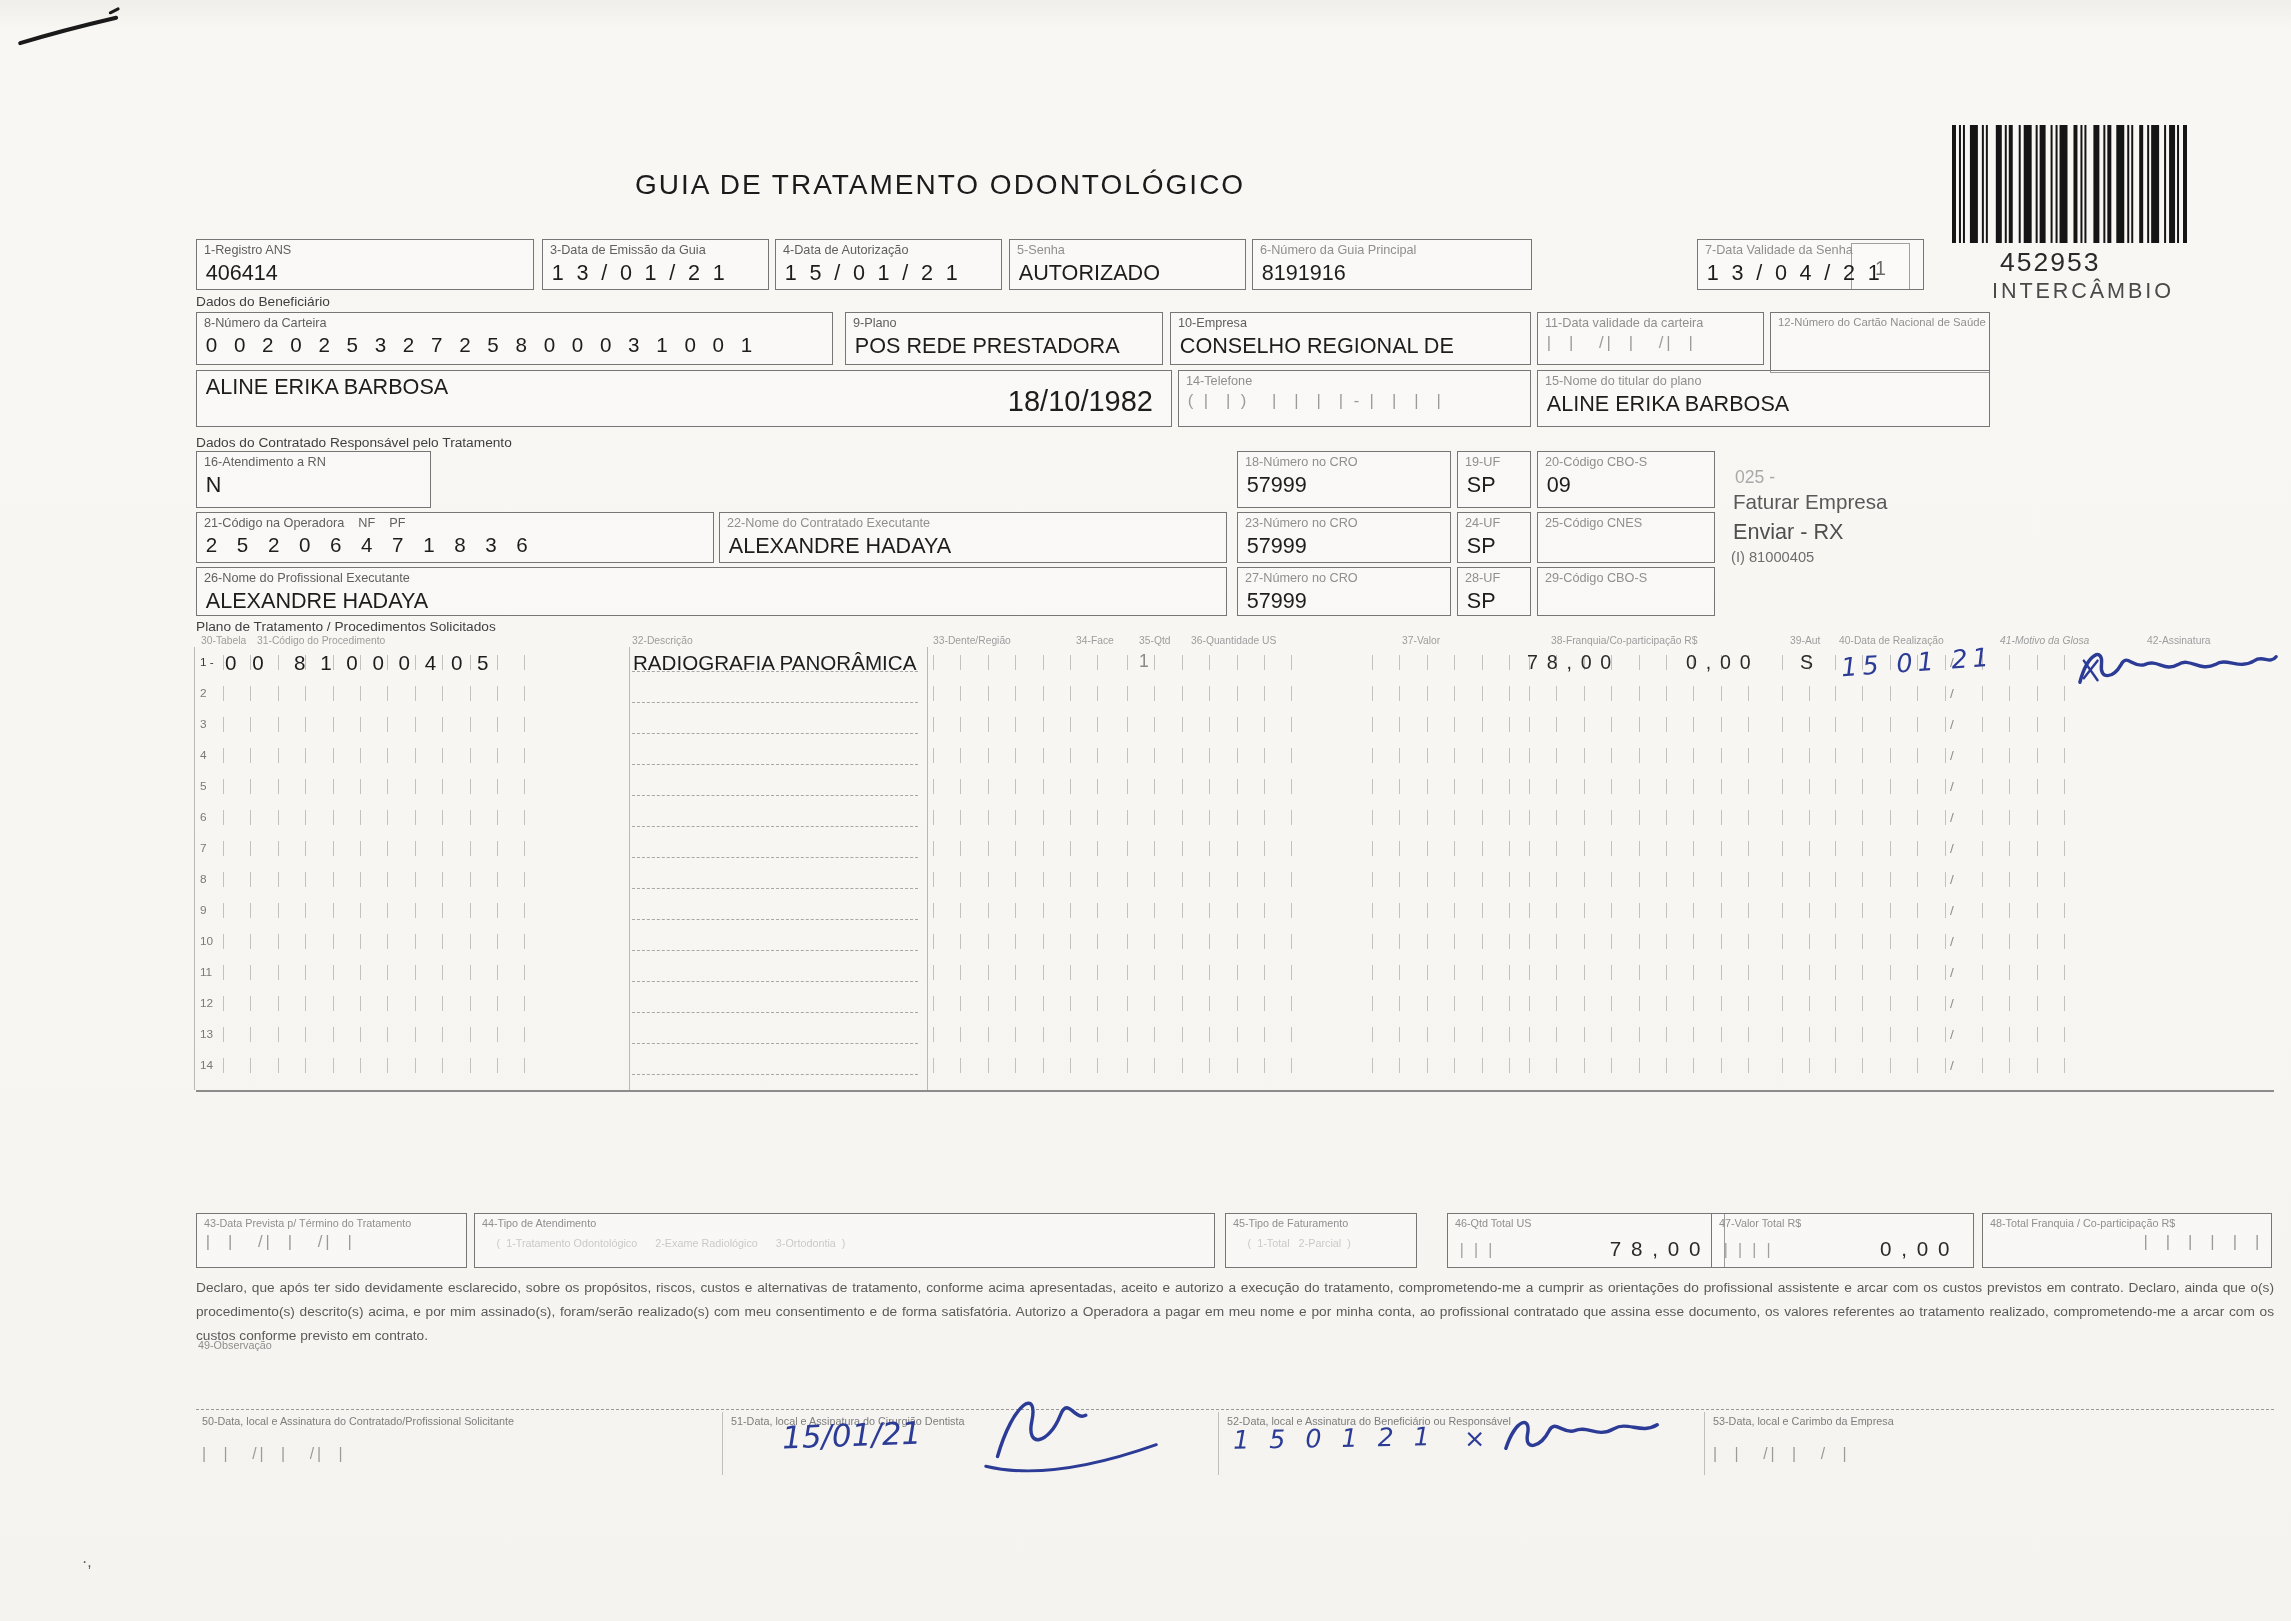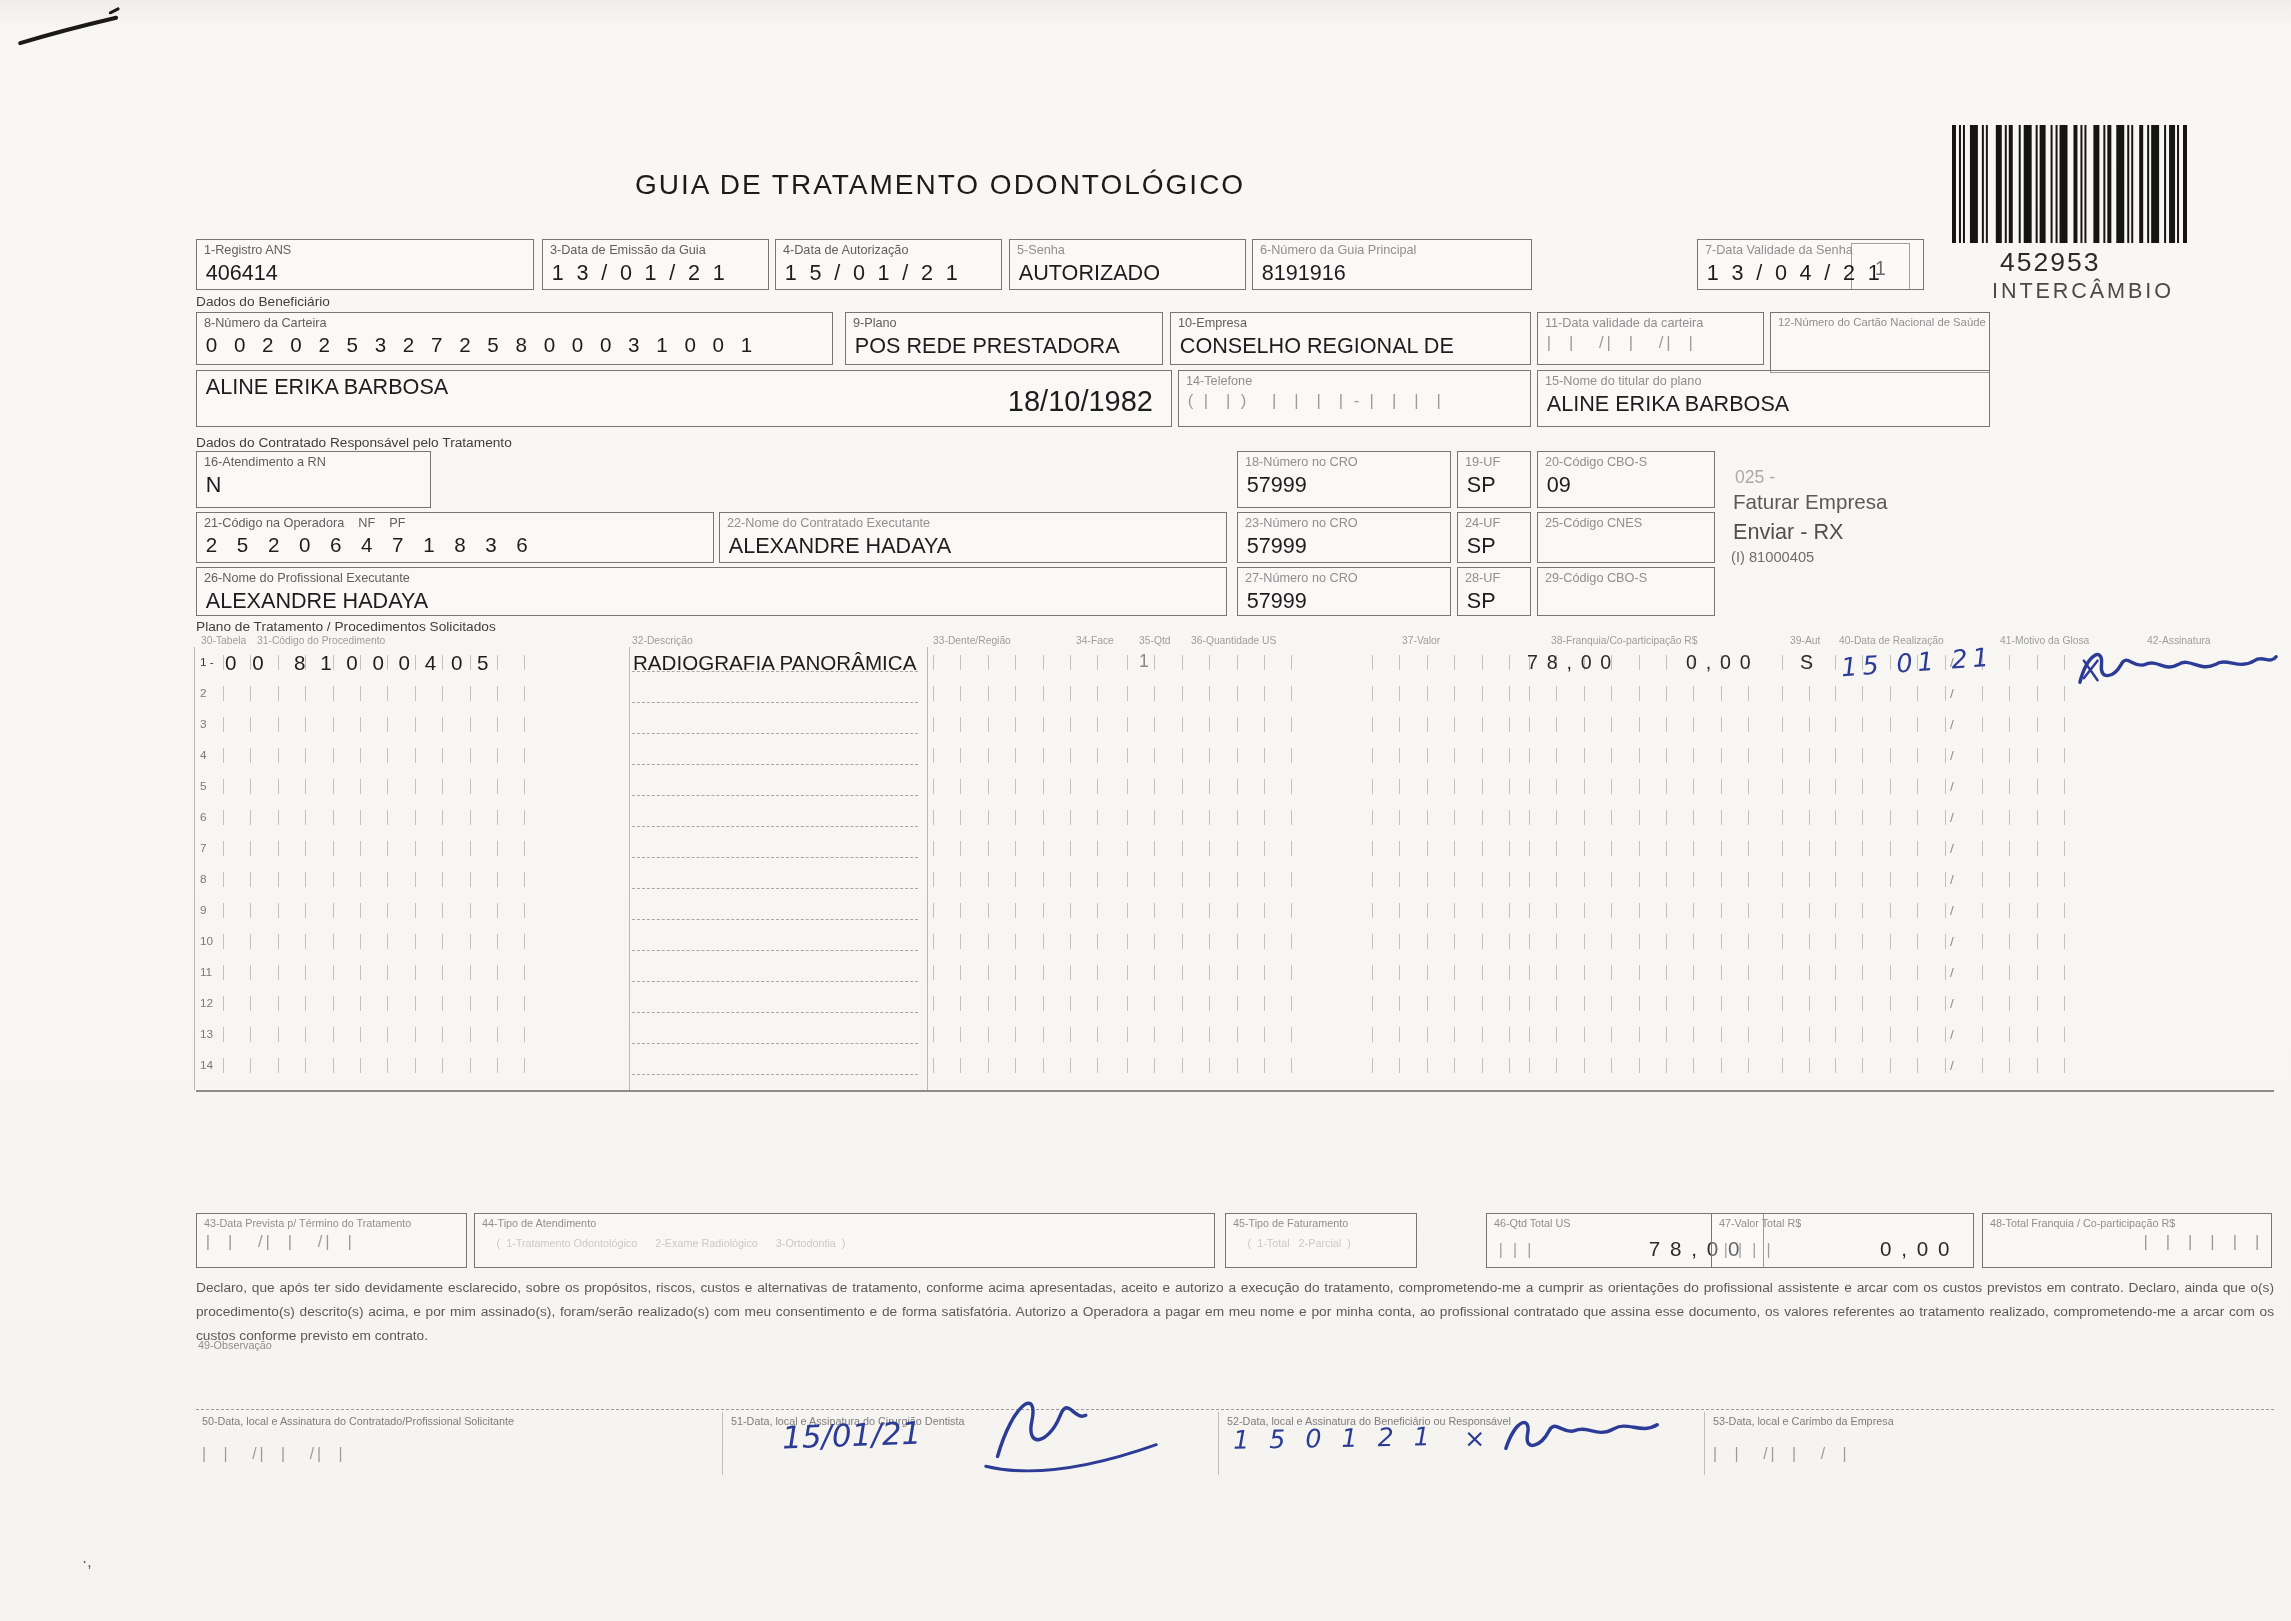--- a/index.html
+++ b/index.html
@@ -245,21 +245,21 @@
   <span class="thead" style="left:257px;top:635px;">31-Código do Procedimento</span>
   <span class="thead" style="left:632px;top:635px;">32-Descrição</span>
   <span class="thead" style="left:933px;top:635px;">33-Dente/Região</span>
   <span class="thead" style="left:1076px;top:635px;">34-Face</span>
   <span class="thead" style="left:1139px;top:635px;">35-Qtd</span>
   <span class="thead" style="left:1191px;top:635px;">36-Quantidade US</span>
   <span class="thead" style="left:1402px;top:635px;">37-Valor</span>
   <span class="thead" style="left:1551px;top:635px;">38-Franquia/Co-participação R$</span>
   <span class="thead" style="left:1790px;top:635px;">39-Aut</span>
   <span class="thead" style="left:1839px;top:635px;">40-Data de Realização</span>
-  <span class="thead" style="left:2000px;top:635px;">41-Motivo da Glosa</span>
+  <span class="thead" style="left:2000px;top:635px;font-style:italic;">41-Motivo da Glosa</span>
   <span class="thead" style="left:2147px;top:635px;">42-Assinatura</span>
 
   <div id="proc-rows">
       <div class="trow">
       <div class="comb cb1"></div>
       <div class="du"></div>
       <div class="comb cb3"></div>
       <div class="comb cb4"></div>
       <div class="comb cb5"></div>
       <div class="comb cb6"></div>
@@ -592,21 +592,21 @@
     <span class="fvalue empty-comb">|  |   /|  |   /|  |</span>
   </div>
   <div class="fbox" style="left:474px;top:1213px;width:741px;height:55px;">
     <span class="flabel faint" style="font-size:10.8px">44-Tipo de Atendimento</span>
     <span class="hint" style="opacity:.55">(  1-Tratamento Odontológico      2-Exame Radiológico      3-Ortodontia  )</span>
   </div>
   <div class="fbox" style="left:1225px;top:1213px;width:192px;height:55px;">
     <span class="flabel faint" style="font-size:10.8px">45-Tipo de Faturamento</span>
     <span class="hint" style="opacity:.55">(  1-Total   2-Parcial  )</span>
   </div>
-  <div class="fbox" style="left:1486px;top:1213px;width:278px;height:55px;">
+  <div class="fbox" style="left:1447px;top:1213px;width:278px;height:55px;">
     <span class="flabel faint" style="font-size:10.8px">46-Qtd Total US</span>
     <span class="sumcomb">|  |  |</span>
     <span class="sumval">78,00</span>
   </div>
   <div class="fbox" style="left:1711px;top:1213px;width:263px;height:55px;">
     <span class="flabel faint" style="font-size:10.8px">47-Valor Total R$</span>
     <span class="sumcomb">|  |  |  |</span>
     <span class="sumval">0,00</span>
   </div>
   <div class="fbox" style="left:1982px;top:1213px;width:290px;height:55px;">

